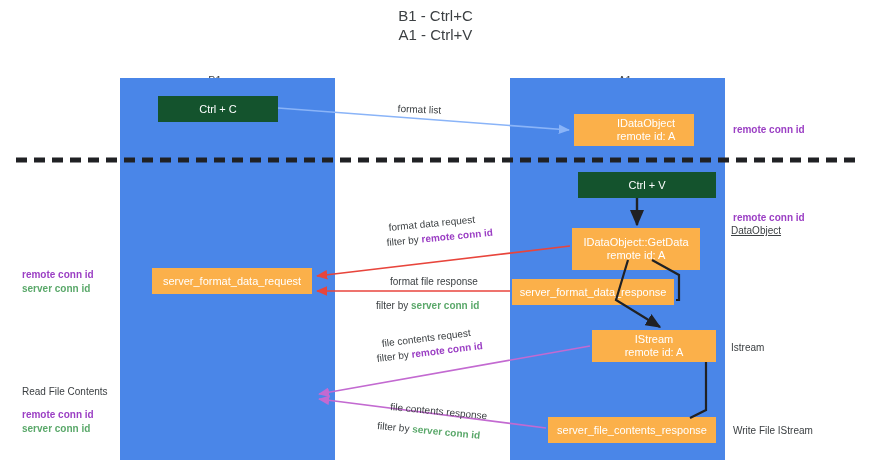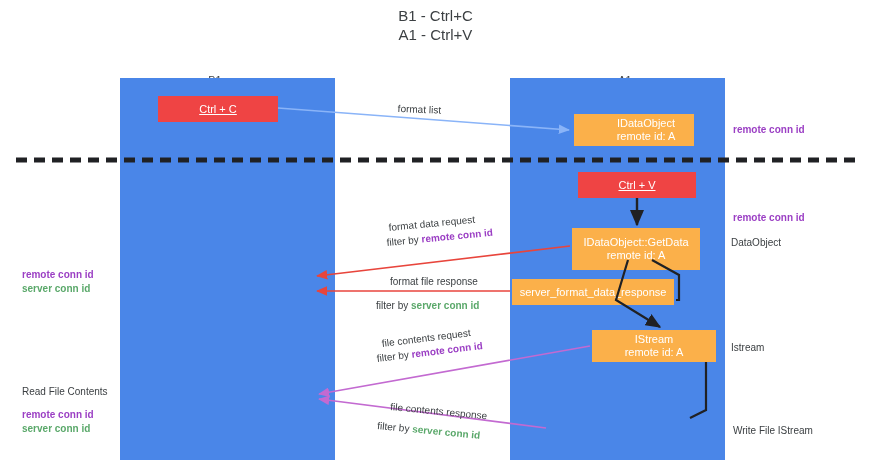--- a/index.html
+++ b/index.html
@@ -27,21 +27,21 @@
     position:absolute;text-align:center;font-size:11px;line-height:13px;
     color:#3c4043;white-space:pre;
   }
 
   .node{
     position:absolute;box-sizing:border-box;
     display:flex;align-items:center;justify-content:center;
     text-align:center;color:#ffffff;font-size:11px;line-height:13px;
     white-space:pre;
   }
-  .node.green{background:#ef4444;text-decoration:underline;}
+  .node.green{background:#14532d;}
   .node.orange{background:#fbb04a;}
 
   .lbl{
     position:absolute;font-size:10px;line-height:13px;white-space:nowrap;
     color:#3c4043;
   }
   .lbl.rot{transform-origin:left top;}
   .purple{color:#9b3fc4;font-weight:bold;}
   .green-t{color:#5aa86a;font-weight:bold;}
   .side{
@@ -70,26 +70,28 @@
     <div>A1</div>
     <div>remote</div>
   </div>
 
   <div class="lane" style="left:120px;top:78px;width:215px;height:382px;"></div>
   <div class="lane" style="left:510px;top:78px;width:215px;height:382px;"></div>
 
   <div class="node green" style="left:158px;top:96px;width:120px;height:26px;">Ctrl + C</div>
   <div class="node orange" style="left:574px;top:114px;width:120px;height:32px;padding-left:24px;">IDataObject
 remote id: A</div>
-  <div class="node green" style="left:578px;top:172px;width:118px;height:26px;">Ctrl + V</div>
+  <div class="node green" style="left:578px;top:172px;width:138px;height:26px;">Ctrl + V</div>
   <div class="node orange" style="left:572px;top:228px;width:128px;height:42px;">IDataObject::GetData
 remote id: A</div>
+  <div class="node orange" style="left:152px;top:268px;width:160px;height:26px;">server_format_data_request</div>
   <div class="node orange" style="left:512px;top:279px;width:162px;height:26px;">server_format_data_response</div>
   <div class="node orange" style="left:592px;top:330px;width:124px;height:32px;">IStream
 remote id: A</div>
+  <div class="node orange" style="left:548px;top:417px;width:168px;height:26px;">server_file_contents_response</div>
 
   <svg id="wires" viewBox="0 0 871 467">
     <defs>
       <marker id="ah-blue" markerWidth="7" markerHeight="6" refX="6.4" refY="3" orient="auto">
         <path d="M0,0 L7,3 L0,6 z" fill="#8ab4f8"></path>
       </marker>
       <marker id="ah-red" markerWidth="7" markerHeight="6" refX="6.4" refY="3" orient="auto">
         <path d="M0,0 L7,3 L0,6 z" fill="#e8453c"></path>
       </marker>
       <marker id="ah-purple" markerWidth="7" markerHeight="6" refX="6.4" refY="3" orient="auto">
@@ -138,21 +140,21 @@
     <span>filter by </span><span class="purple">remote conn id</span>
   </div>
 
   <div class="lbl rot" style="left:391px;top:400px;transform:rotate(5.5deg);">file contents response</div>
   <div class="lbl rot" style="left:378px;top:419px;transform:rotate(5.5deg);">
     <span>filter by </span><span class="green-t">server conn id</span>
   </div>
 
   <div class="side purple" style="left:733px;top:123px;">remote conn id</div>
   <div class="side purple" style="left:733px;top:211px;">remote conn id</div>
-  <div class="side" style="left:731px;top:236px;">DataObject</div>
+  <div class="side" style="left:731px;top:224px;text-decoration:underline;">DataObject</div>
   <div class="side" style="left:731px;top:341px;">Istream</div>
   <div class="side" style="left:733px;top:424px;">Write File IStream</div>
 
   <div class="side-block" style="left:22px;top:268px;">
     <div class="r2">remote conn id</div>
     <div class="r3">server conn id</div>
   </div>
 
   <div class="side-block" style="left:22px;top:385px;">
     <div class="r1">Read File Contents</div>

